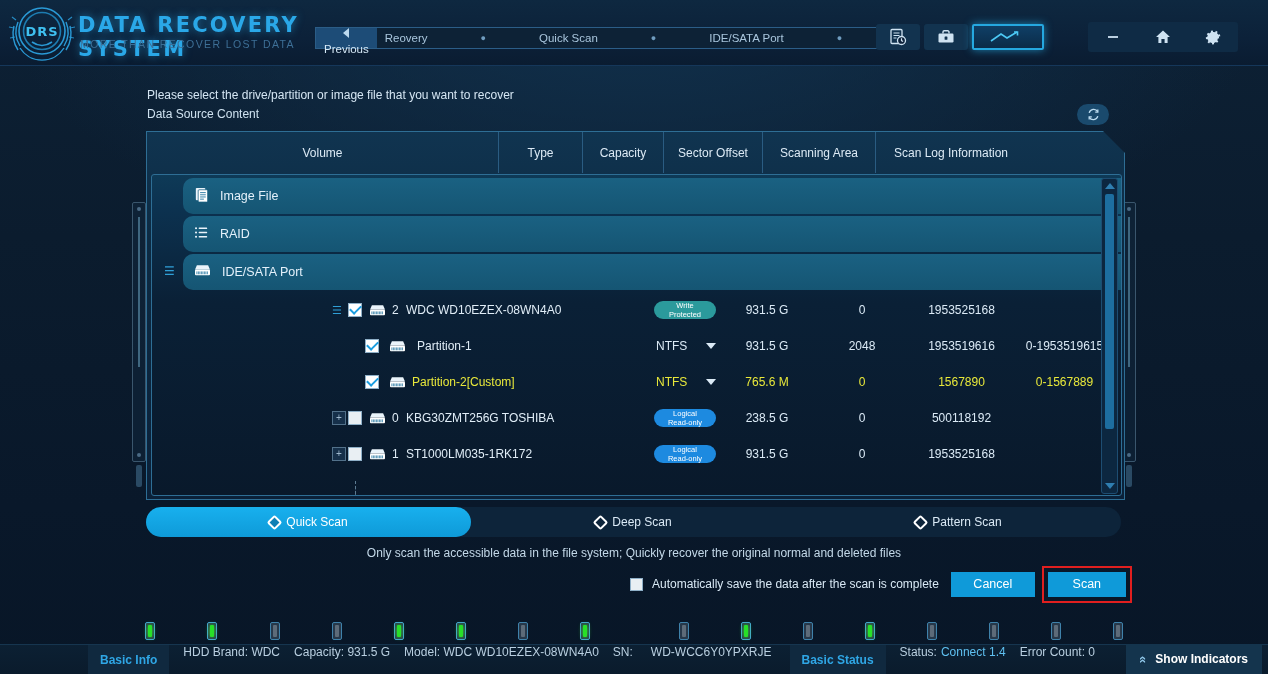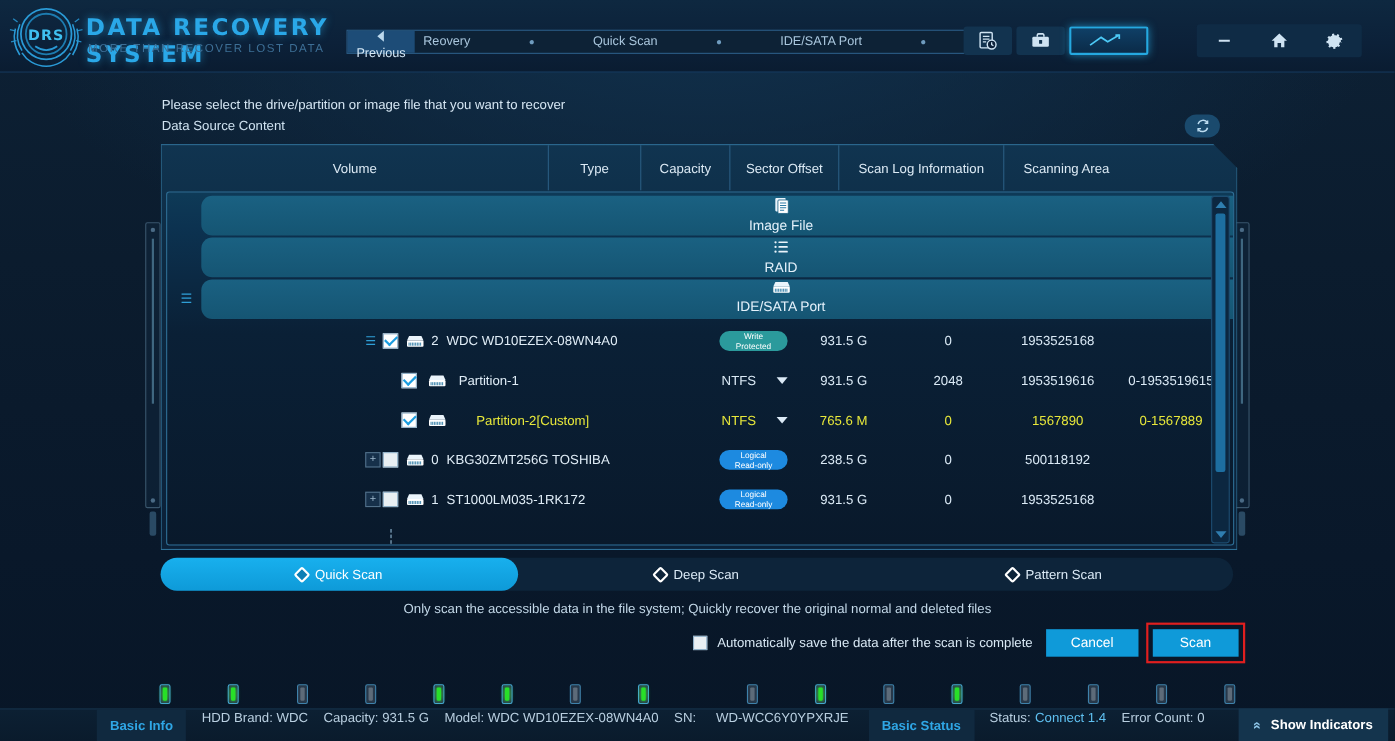--- a/index.html
+++ b/index.html
@@ -128,21 +128,21 @@
     overflow: hidden;
   }
   .tree-scroll { position: absolute; left: 0; top: 0; width: 940px; height: 322px; }
 
   .row {
     position: relative; height: 36px; display: flex; align-items: center;
     font-size: 12px;
   }
   .row.cat {
     background: linear-gradient(180deg,#1a6182 0%, #155573 100%);
-    margin: 0 3px 2px 31px; width: 1044px; border-radius: 10px; flex-direction: column;
+    margin: 0 3px 2px 31px; width: 1044px; border-radius: 10px;
   }
   .row.cat.first { margin-top: 3px; }
   .row.dev { width: 940px; }
 
   .cat-label { margin-left: 10px; color: #e4f1fb; font-size: 12.5px; }
   .plus-circle {
     position: absolute; right: 14px; top: 50%; transform: translateY(-50%);
   }
 
   .expander {
@@ -428,22 +428,22 @@
   </div>
   <div class="rail-tab" style="left:1126px; top:465px;"></div>
 
   <div class="panel">
 
     <div class="thead">
       <div class="th" style="width:352px;">Volume</div>
       <div class="th" style="width:84px;">Type</div>
       <div class="th" style="width:81px;">Capacity</div>
       <div class="th" style="width:99px;">Sector Offset</div>
+      <div class="th" style="width:113px;">Scanning Area</div>
       <div class="th" style="width:150px;">Scan Log Information</div>
-      <div class="th" style="width:113px;">Scanning Area</div>
     </div>
 
     <div class="tree-frame">
       <div class="tree-scroll">
 
         <div class="row cat first">
           <span style="margin-left:10px;">
             <svg width="17" height="17" viewBox="0 0 18 18">
               <rect x="3" y="2" width="10" height="13" rx="1" fill="#eaf4fb"></rect>
               <rect x="5.5" y="4" width="10" height="13" rx="1" fill="#ffffff" stroke="#1a6182" stroke-width=".8"></rect>
@@ -549,21 +549,21 @@
           <span class="cbx checked" style="position:absolute; left:213px;"></span>
           <span style="position:absolute; left:236px; top:11px;">
             <svg width="19" height="15" viewBox="0 0 20 16">
               <path d="M4 2.5h12l2 4.5H2z" fill="#eaf4fb"></path>
               <rect x="2" y="7" width="16" height="6" rx="1" fill="#ffffff"></rect>
               <g stroke="#2d7ba5" stroke-width=".9">
                 <path d="M4 9v3M5.6 9v3M7.2 9v3M8.8 9v3M10.4 9v3M12 9v3M13.6 9v3M15.2 9v3"></path>
               </g>
             </svg>
           </span>
-          <span class="dev-name warn" style="position:absolute; left:281px;">Partition-2[Custom]</span>
+          <span class="dev-name warn" style="position:absolute; left:260px;">Partition-2[Custom]</span>
           <span class="fstype warn" style="left:504px;">NTFS</span>
           <span class="caret-dn" style="left:554px; top:15px;"></span>
           <span class="cell warn" style="left:570px; width:90px;">765.6 M</span>
           <span class="cell warn" style="left:665px; width:90px;">0</span>
           <span class="cell warn" style="left:757px; width:105px;">1567890</span>
           <span class="cell warn" style="left:855px; width:115px;">0-1567889</span>
 
         </div>
 
         <div class="row dev">

